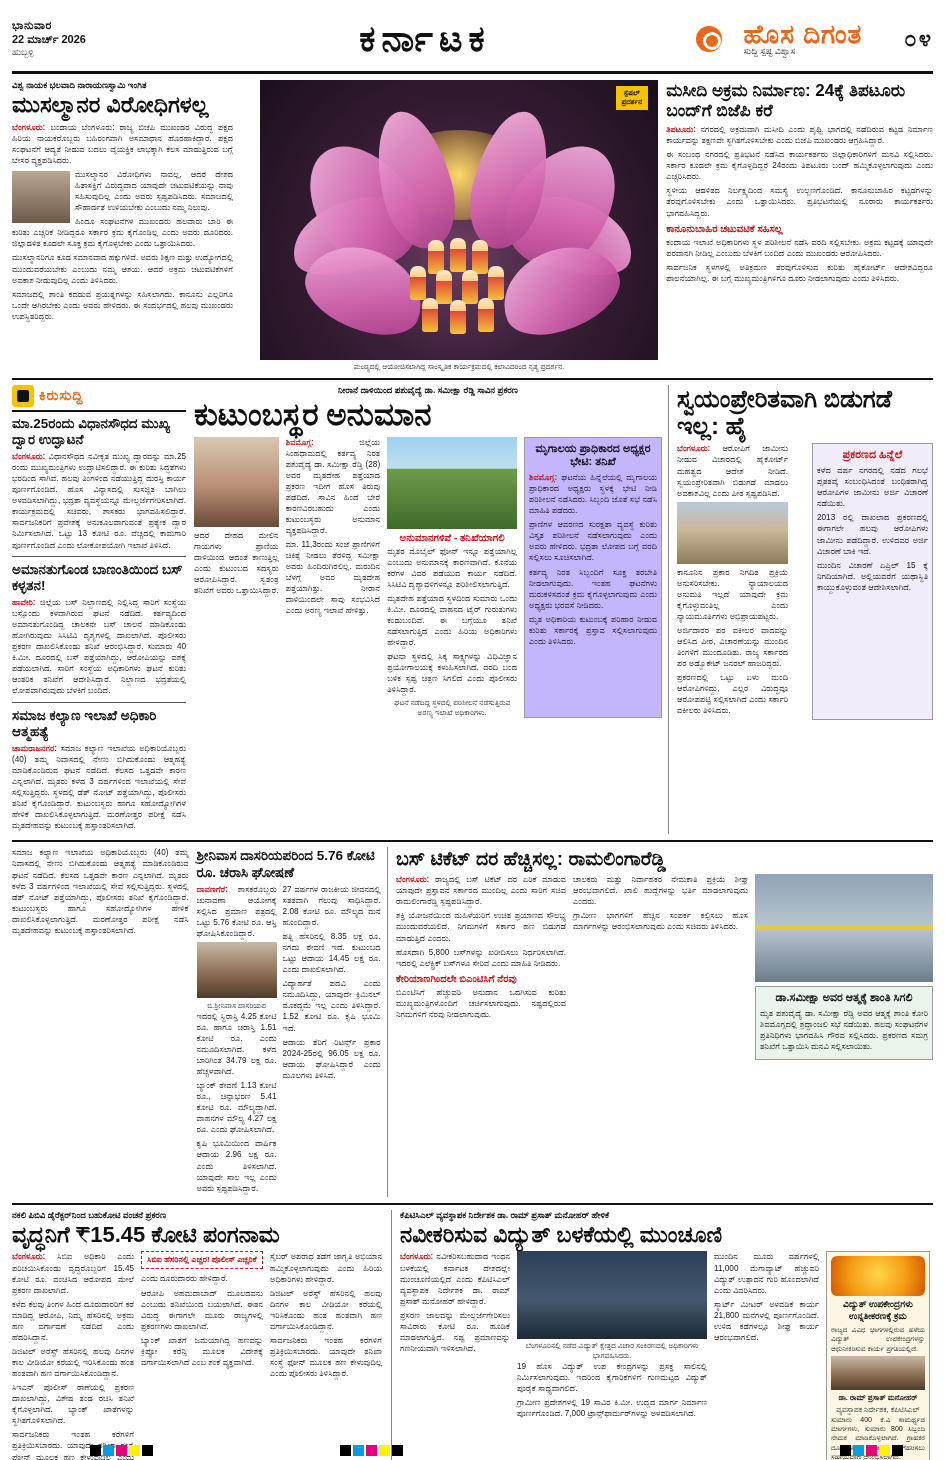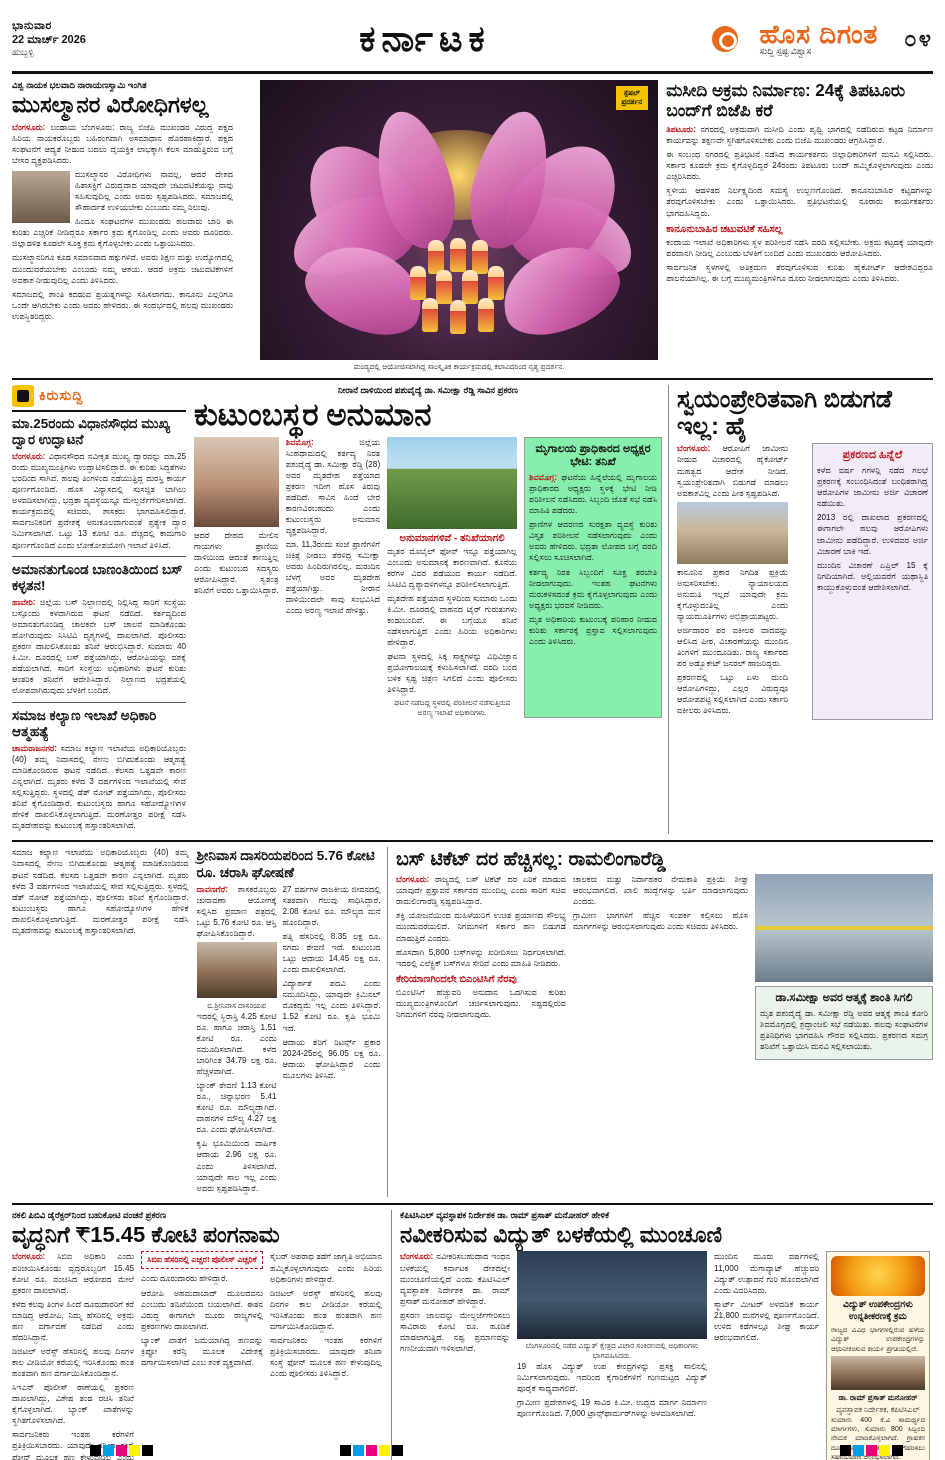--- a/index.html
+++ b/index.html
@@ -63,21 +63,21 @@
           border-radius:50%; background: radial-gradient(circle,#ffd96b 0%,rgba(255,200,60,.35) 55%,rgba(0,0,0,0) 70%); }
 
   .tag-flag { position:absolute; right:10px; top:6px; background:#f4c400; color:#111; font-size:7px;
               font-weight:bold; padding:3px 6px; text-align:center; line-height:1.25; }
   .kiru { display:flex; align-items:center; gap:5px; border-bottom:2px solid #111; padding-bottom:3px; margin-bottom:4px;}
   .kiru-badge { width:22px; height:22px; background:#f4c400; border-radius:3px; position:relative; }
   .kiru-badge:after{ content:""; position:absolute; inset:5px; background:#111; border-radius:2px; }
   .kiru-title { font-size:14px; font-weight:bold; color:#e8671a; letter-spacing:1px; }
 
   .tint-green { background:#eaf4ea; }
-  .tint-pink { background:#86efac; }
+  .tint-pink { background:#c4b5fd; }
   .tint-purple { background:#f1ecf8; }
   .tint-yellow { background:#fdf6e3; }
   .bordered { border:1px solid #9a9a9a; padding:4px; }
 
   .boxhead { font-size: 11px; font-weight:bold; line-height:1.25; text-align:center; margin-bottom:3px;}
   .sub-head { font-size: 10px; font-weight:bold; color:#c0151b; margin:3px 0 2px; }
 
   .photo-field { background: linear-gradient(180deg,#9fd0ee 0%,#bfe0f0 34%,#6f9b4a 35%,#3f6b2c 100%); }
   .photo-temple { background: linear-gradient(180deg,#b8c9dd 0%,#cbb79a 45%,#8e7a5c 100%); }
   .photo-event  { background: linear-gradient(180deg,#2d3f56 0%,#44596f 55%,#1d2a38 100%); }
@@ -106,21 +106,21 @@
     </div>
     <div class="mast-center">
       <div class="ktk">ಕರ್ನಾಟಕ</div>
     </div>
     <div class="mast-right">
       <div class="logo-circle"></div>
       <div class="brand">
         <div class="b1">ಹೊಸ ದಿಗಂತ</div>
         <div class="b2">ಸುದ್ದಿ ಸ್ಪಷ್ಟ ವಿಶ್ವಾಸ</div>
       </div>
-      <div class="brand" style="margin-left:4px;text-align:center;">
+      <div class="brand" style="margin-left:20px;text-align:center;">
         <div class="b3">೦೪</div>
       </div>
     </div>
   </div>
 
   <div class="row" style="margin-top:6px;">
 
     <div style="width:222px;">
       <div class="kicker">ವಿಶ್ವ ನಾಯಕ ಭಲವಾದಿ ನಾರಾಯಣಸ್ವಾಮಿ ಇಂಗಿತ</div>
       <div class="head-xl">ಮುಸಲ್ಮಾನರ ವಿರೋಧಿಗಳಲ್ಲ</div>
@@ -260,21 +260,21 @@
           <div class="photo photo-temple" style="height:62px; margin:3px 0;"></div>
           <div class="hl">
             <p>ಕಾನೂನಿನ ಪ್ರಕಾರ ನಿಗದಿತ ಪ್ರಕ್ರಿಯೆ ಅನುಸರಿಸಬೇಕು. ನ್ಯಾಯಾಲಯದ ಅನುಮತಿ ಇಲ್ಲದೆ ಯಾವುದೇ ಕ್ರಮ ಕೈಗೊಳ್ಳುವಂತಿಲ್ಲ ಎಂದು ನ್ಯಾಯಮೂರ್ತಿಗಳು ಅಭಿಪ್ರಾಯಪಟ್ಟರು.</p>
             <p>ಅರ್ಜಿದಾರರ ಪರ ವಕೀಲರ ವಾದವನ್ನು ಆಲಿಸಿದ ಪೀಠ, ವಿಚಾರಣೆಯನ್ನು ಮುಂದಿನ ತಿಂಗಳಿಗೆ ಮುಂದೂಡಿತು. ರಾಜ್ಯ ಸರ್ಕಾರದ ಪರ ಅಡ್ವೊಕೇಟ್ ಜನರಲ್ ಹಾಜರಿದ್ದರು.</p>
             <p>ಪ್ರಕರಣದಲ್ಲಿ ಒಟ್ಟು ಏಳು ಮಂದಿ ಆರೋಪಿಗಳಿದ್ದು, ಎಲ್ಲರ ವಿರುದ್ಧವೂ ಆರೋಪಪಟ್ಟಿ ಸಲ್ಲಿಸಲಾಗಿದೆ ಎಂದು ಸರ್ಕಾರಿ ವಕೀಲರು ತಿಳಿಸಿದರು.</p>
           </div>
         </div>
         <div style="width:128px;" class="tint-purple bordered">
           <div class="boxhead red">ಪ್ರಕರಣದ ಹಿನ್ನೆಲೆ</div>
           <div class="hl">
-            <p>ಕಳೆದ ವರ್ಷ ಗಗಳನ್ಲಿ ನಡೆದ ಗಲಭೆ ಪ್ರಕರಣಕ್ಕೆ ಸಂಬಂಧಿಸಿದಂತೆ ಬಂಧಿತರಾಗಿದ್ದ ಆರೋಪಿಗಳ ಜಾಮೀನು ಅರ್ಜಿ ವಿಚಾರಣೆ ನಡೆಯಿತು.</p>
+            <p>ಕಳೆದ ವರ್ಷ ನಗರದಲ್ಲಿ ನಡೆದ ಗಲಭೆ ಪ್ಸತತವ್ಕೆ ಸಂಬಂಧಿಸಿದಂತೆ ಬಂಧಿತರಾಗಿದ್ದ ಆರೋಪಿಗಳ ಜಾಮೀನು ಅರ್ಜಿ ವಿಚಾರಣೆ ನಡೆಯಿತು.</p>
             <p>2013 ರಲ್ಲಿ ದಾಖಲಾದ ಪ್ರಕರಣದಲ್ಲಿ ಈಗಾಗಲೇ ಹಲವು ಆರೋಪಿಗಳು ಜಾಮೀನು ಪಡೆದಿದ್ದಾರೆ. ಉಳಿದವರ ಅರ್ಜಿ ವಿಚಾರಣೆ ಬಾಕಿ ಇದೆ.</p>
             <p>ಮುಂದಿನ ವಿಚಾರಣೆ ಏಪ್ರಿಲ್ 15 ಕ್ಕೆ ನಿಗದಿಯಾಗಿದೆ. ಅಲ್ಲಿಯವರೆಗೆ ಯಥಾಸ್ಥಿತಿ ಕಾಯ್ದುಕೊಳ್ಳುವಂತೆ ಆದೇಶಿಸಲಾಗಿದೆ.</p>
           </div>
         </div>
       </div>
     </div>
   </div>
 
   <div class="rule"></div>
 

